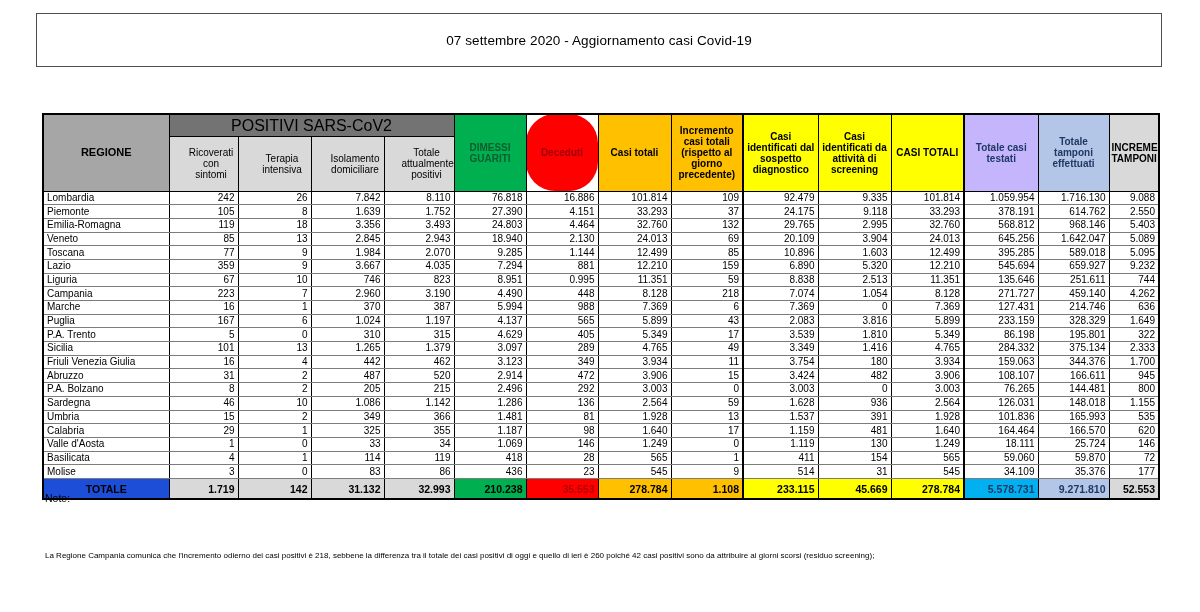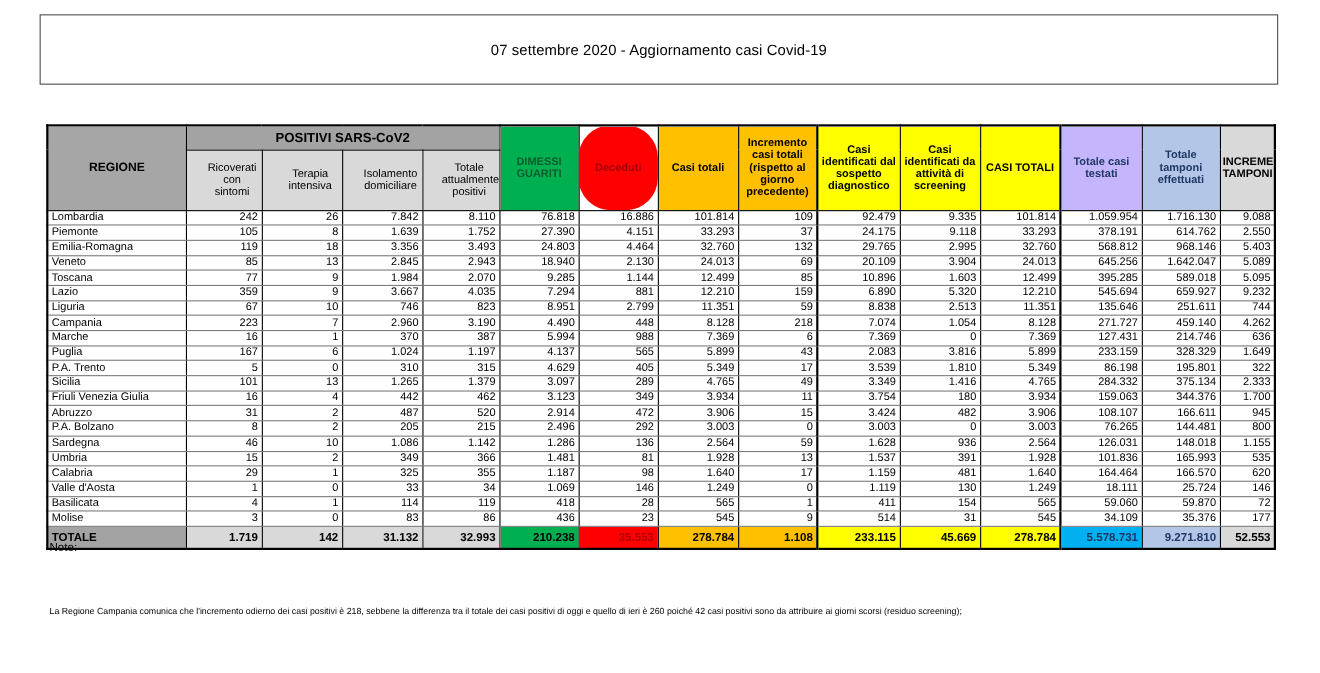--- a/index.html
+++ b/index.html
@@ -1,39 +1,39 @@
 <!DOCTYPE html>
 <html><head>
 <meta charset="utf-8">
 <style>
   html,body { margin:0; padding:0; background:#ffffff; }
   body {
     width:1200px; height:612px; position:relative; overflow:hidden;
     font-family:"Liberation Sans", sans-serif; color:#000;
   }
   .title-box {
-    position:absolute; left:36px; top:13px; width:1126px; height:64px;
+    position:absolute; left:36px; top:13px; width:1126px; height:54px;
     border:1px solid #4d4d4d; box-sizing:border-box;
     display:flex; flex-direction:column; justify-content:space-evenly;
     text-align:center;
   }
   .title-line { font-size:13.5px; letter-spacing:0.1px; }
 
   table.main {
     position:absolute; left:42px; top:113px; width:1116px;
     border-collapse:collapse; table-layout:fixed;
     border:2px solid #000;
   }
   th, td { box-sizing:border-box; overflow:hidden; }
   thead th {
     border:1px solid #000; font-size:10px; line-height:11px;
     padding:1px 2px; text-align:center; vertical-align:middle;
   }
   .regione-th { background:#a6a6a6; font-weight:700; font-size:11px; }
-  .group-th   { background:#a3a3a3; font-weight:700; font-size:12px; height:22px; }
+  .group-th   { background:#737373; font-weight:400; font-size:16px; height:22px; }
   .sub-th     { background:#d9d9d9; font-weight:400; height:55px;padding-left:17px; }
   .green-th   { background:#00b050; color:#0e5c2f; font-weight:700; }
   .red-th     { background:#ff0000; color:#9c0006; font-weight:700;border-radius:29px; }
   .orange-th  { background:#ffc000; color:#000; font-weight:600; }
   .yellow-th  { background:#ffff00; color:#000; font-weight:600; }
   .yellow-th.caps { font-weight:700; }
   .cyan-th    { background:#c4b5fd; color:#1f3864; font-weight:700; }
   .blue-th    { background:#b4c6e7; color:#1f3864; font-weight:600; }
   .lgray-th   { background:#d9d9d9; color:#000; font-weight:600; }
 
@@ -43,21 +43,21 @@
     font-size:10px; height:13.7px; padding:0 3px; line-height:12px;
     background:#fff; white-space:nowrap;
   }
   td.region { text-align:left; }
   td.num    { text-align:right; }
 
   tfoot td {
     border:1px solid #000; font-weight:700; font-size:10.5px;
     height:21px; padding:0 3px; text-align:right; white-space:nowrap;
   }
-  .t-label  { background:#a3a3a3; text-align:left; }
+  .t-label  { background:#1d4ed8; text-align:center; }
   .t-gray   { background:#d9d9d9; }
   .t-green  { background:#00b050; }
   .t-red    { background:#ff0000; color:#b30000; }
   .t-orange { background:#ffc000; }
   .t-yellow { background:#ffff00; }
   .t-cyan   { background:#00b0f0; color:#1f3864; }
   .t-blue   { background:#b4c6e7; color:#1f3864; }
   .t-lgray  { background:#d9d9d9; }
 
   .bL { border-left:2px solid #000 !important; }
@@ -215,21 +215,21 @@
         <td class="num">659.927</td>
         <td class="num">9.232</td>
       </tr>
       <tr>
         <td class="region">Liguria</td>
         <td class="num">67</td>
         <td class="num">10</td>
         <td class="num">746</td>
         <td class="num">823</td>
         <td class="num">8.951</td>
-        <td class="num">2.799</td>
+        <td class="num">0.995</td>
         <td class="num">11.351</td>
         <td class="num">59</td>
         <td class="num bL">8.838</td>
         <td class="num">2.513</td>
         <td class="num">11.351</td>
         <td class="num bL">135.646</td>
         <td class="num">251.611</td>
         <td class="num">744</td>
       </tr>
       <tr>

